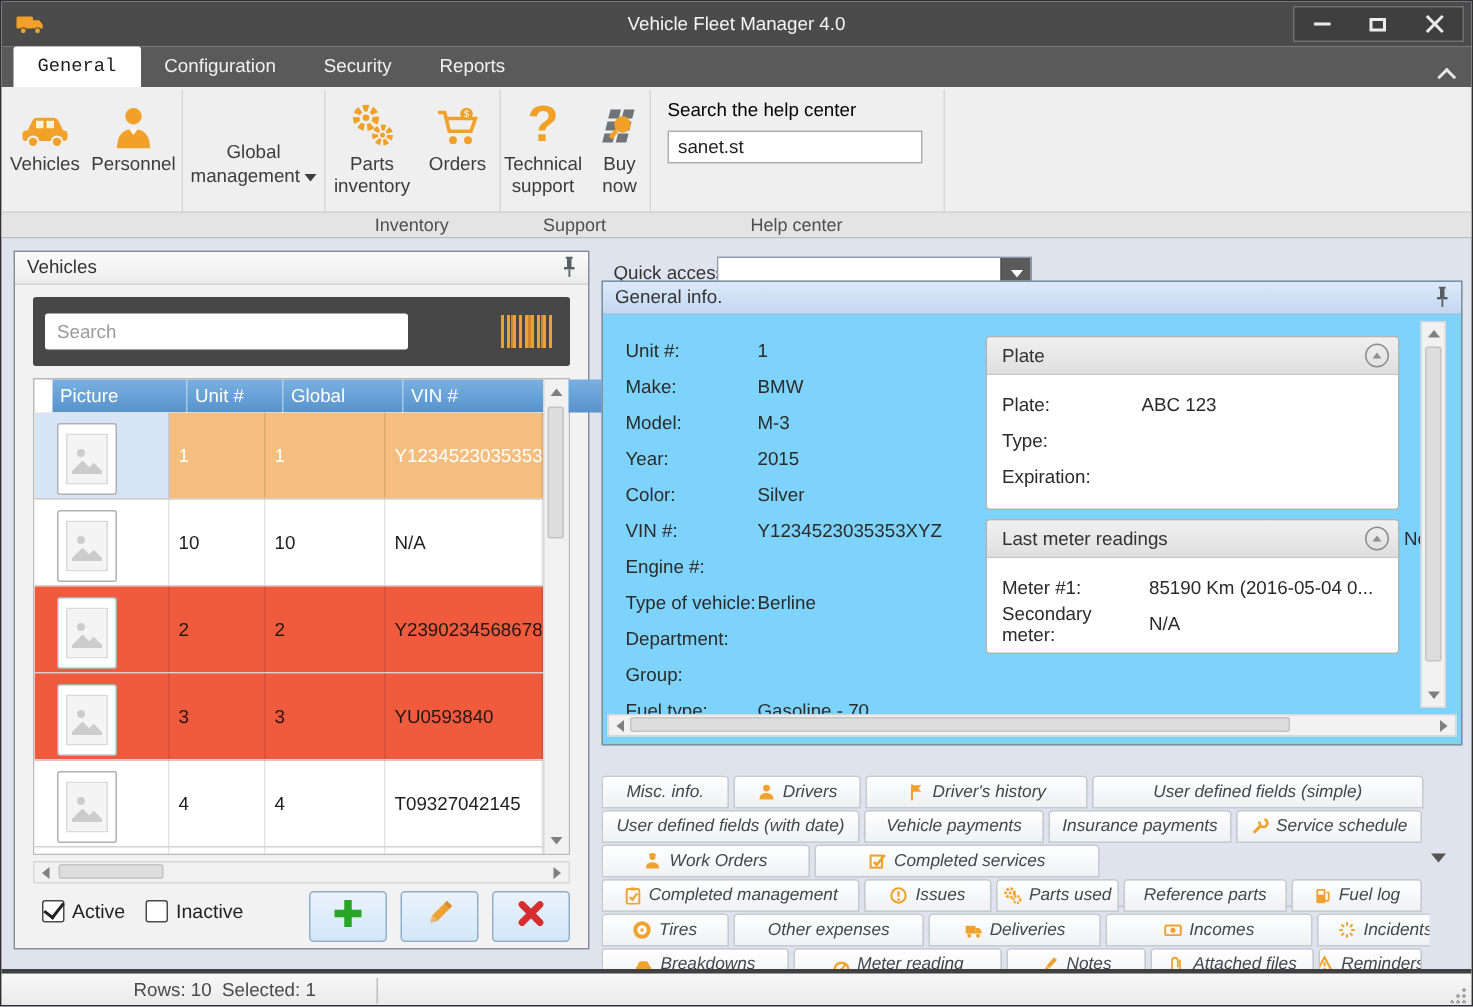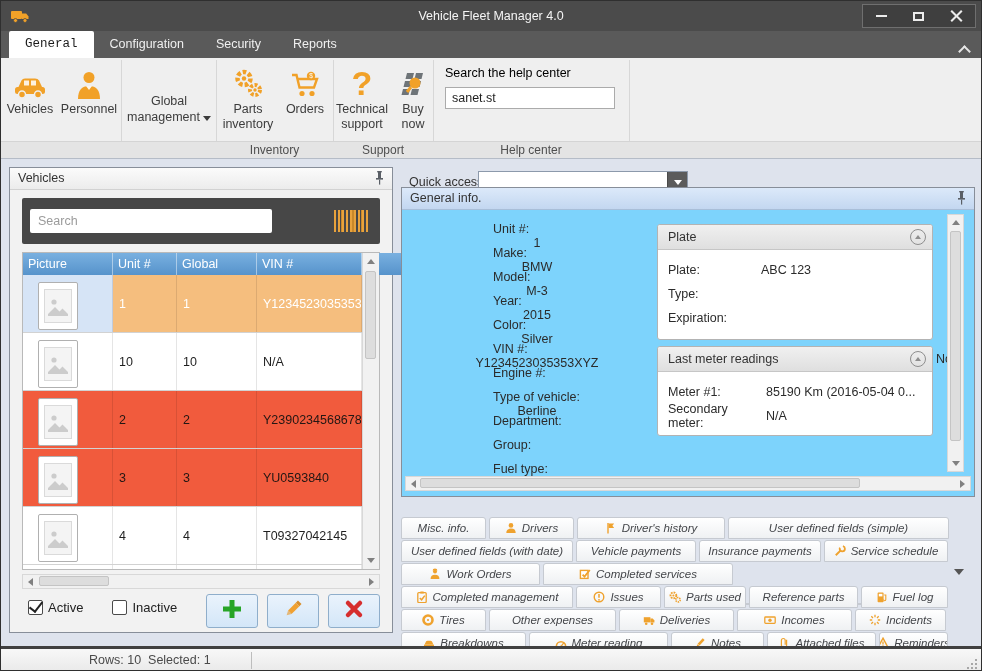--- a/index.html
+++ b/index.html
@@ -63,21 +63,21 @@
   .vsearch { position:absolute; left:8px; top:11px; width:242px; height:24px; border:none; border-radius:2px;
              font-family:"Liberation Sans",sans-serif; font-size:12.5px; padding:0 8px; color:#222; }
   .vsearch::placeholder { color:#9B9B9B; }
   .barcode { position:absolute; right:10px; top:12px; width:36px; height:22px;
      background:
        repeating-linear-gradient(90deg,#E8A23C 0 2px,transparent 2px 4px),
        repeating-linear-gradient(90deg,transparent 0 7px,#C9882A 7px 10px);
   }
   .vtable { position:absolute; left:12px; top:84px; width:358px; height:318px; background:#FFF;
             border:1px solid #B9B9B9; }
-  .vthead { position:absolute; left:0; top:0; width:397px; height:22px; display:flex;
+  .vthead { position:absolute; left:12px; top:0; width:397px; height:22px; display:flex;
             background:linear-gradient(#79B0E0,#5693CB); }
   .thc { border-right:1px solid rgba(255,255,255,0.45); color:#FFF; font-size:12.5px; line-height:22px; padding-left:5px; }
   .c0 { width:90px; } .c1 { width:64px; } .c2 { width:80px; } .c3 { width:105px; }
   .vtbody { position:absolute; left:0; top:22px; width:339px; height:294px; overflow:hidden; background:#FFF; }
   .vrow { display:flex; height:58px; border-bottom:1px solid #D2D2D2; }
   .cell { border-right:1px solid rgba(0,0,0,0.10); display:flex; align-items:center; padding-left:6px;
           font-size:12.5px; color:#1F1F1F; overflow:hidden; white-space:nowrap; }
   .cell.pic { padding-left:0; }
   .vrow.selected { background:#F5BE7E; }
   .vrow.selected .cell { color:#FFFFFF; }
@@ -87,21 +87,21 @@
   .picbtn { width:40px; height:48px; margin:4px 0 0 15px; background:#FFF; border:1px solid #B0B0B0;
             border-radius:2px; display:flex; align-items:center; justify-content:center; }
   .tvscroll { position:absolute; right:0; top:0; width:17px; height:316px; background:#F1F1F1; border-left:1px solid #D8D8D8; }
   .tri-up { width:0; height:0; border-left:4px solid transparent; border-right:4px solid transparent; border-bottom:5px solid #808080; }
   .tri-down { width:0; height:0; border-left:4px solid transparent; border-right:4px solid transparent; border-top:5px solid #808080; }
   .tri-left { width:0; height:0; border-top:4px solid transparent; border-bottom:4px solid transparent; border-right:5px solid #808080; }
   .tri-right { width:0; height:0; border-top:4px solid transparent; border-bottom:4px solid transparent; border-left:5px solid #808080; }
   .sarrow { position:absolute; display:flex; align-items:center; justify-content:center; width:15px; height:15px; }
   .thumb { position:absolute; background:#DDDDDD; border:1px solid #C4C4C4; border-radius:2px; }
   .vhscroll { position:absolute; left:12px; top:406px; width:358px; height:15px; background:#F1F1F1; border:1px solid #D8D8D8; }
-  .filterrow { position:absolute; left:18px; top:432px; display:flex; gap:29px; align-items:center; }
+  .filterrow { position:absolute; left:18px; top:432px; display:flex; gap:14px; align-items:center; }
   .cbwrap { display:flex; align-items:center; gap:5px; }
   .cb { width:15px; height:15px; border:1px solid #4A4A4A; background:#FFF; position:relative; border-radius:2px; }
   .cb.checked::after { content:""; position:absolute; left:3px; top:-2px; width:6px; height:11px;
       border:solid #222; border-width:0 2px 2px 0; transform:rotate(38deg); }
   .cbl { font-size:13px; color:#222; }
   .actbtns { position:absolute; right:12px; top:426px; display:flex; gap:9px; }
   .abtn { width:52px; height:34px; border:1px solid #8FAECB; border-radius:3px;
           background:linear-gradient(#EAF3FC,#D3E6F8); display:flex; align-items:center; justify-content:center; }
 
   
@@ -110,21 +110,21 @@
              border:1px solid #8C99AB; display:flex; }
   .qainput { flex:1; border:none; font-family:"Liberation Sans",sans-serif; font-size:12px; padding:0 5px; }
   .qabtn { width:20px; background:#5B5B5B; border-left:1px solid #4A4A4A; display:flex; align-items:center; justify-content:center; }
   .qabtn .t { width:0; height:0; border-left:4px solid transparent; border-right:4px solid transparent; border-top:5px solid #FFF; }
 
   .gipanel { position:absolute; left:400px; top:28px; width:574px; height:310px; background:#7dd3fc;
              border:1px solid #878E99; }
   .gihead { position:relative; height:22px; background:linear-gradient(#DCE9FA,#C3D7F0);
             border-bottom:1px solid #A9BED8; font-size:12.5px; color:#333; line-height:21px; padding-left:8px; }
   .gifields { position:absolute; left:15px; top:34px; width:240px; }
-  .gif { display:flex; height:24px; align-items:center; font-size:12.5px; color:#2B2B2B;flex-direction:column; }
+  .gif { display:flex; height:24px; align-items:center; font-size:12.5px; color:#2B2B2B; }
   .gif .l { width:88px; flex:none; }
   .subpanel { position:absolute; width:276px; background:#FFF; border:1px solid #B3B3B3; border-radius:3px; overflow:hidden; }
   .subhead { position:relative; height:25px; background:linear-gradient(#F0F0F0,#DFDFDF); border-bottom:1px solid #C6C6C6;
              font-size:12.5px; color:#333; line-height:24px; padding-left:10px; }
   .circ { position:absolute; right:6px; top:4px; width:16px; height:16px; border:1.5px solid #8E8E8E;
           border-radius:50%; display:flex; align-items:center; justify-content:center; }
   .circ .t { width:0; height:0; border-left:3.5px solid transparent; border-right:3.5px solid transparent; border-bottom:4.5px solid #8E8E8E; }
   .spfields { padding:8px 0 0 10px; }
   .spf { display:flex; height:24px; align-items:center; font-size:12.5px; color:#2B2B2B; }
   .plate-p .spf .l { width:93px; flex:none; }
@@ -730,21 +730,21 @@
             <span class="dticon">
               <svg width="12" height="12" viewBox="0 0 12 12">
                 <rect x="0.8" y="3.2" width="6.6" height="5.2" fill="#EFA22E"></rect>
                 <path d="M7.4 4.6 h2.4 l1.6 2 v1.8 H7.4 Z" fill="#EFA22E"></path>
                 <circle cx="3.2" cy="9.8" r="1.3" fill="#EFA22E"></circle>
                 <circle cx="9" cy="9.8" r="1.3" fill="#EFA22E"></circle>
               </svg>
             </span>
             <span class="dtl">Deliveries</span>
           </div>
-          <div class="dtab" style="width: 115px;">
+          <div class="dtab" style="width: 138px;">
             <span class="dticon">
               <svg width="12" height="12" viewBox="0 0 12 12">
                 <rect x="0.8" y="3" width="10.4" height="6.4" rx="0.8" fill="none" stroke="#EFA22E" stroke-width="1.3"></rect>
                 <circle cx="6" cy="6.2" r="1.7" fill="#EFA22E"></circle>
               </svg>
             </span>
             <span class="dtl">Incomes</span>
           </div>
           <div class="dtab" style="width: 91px;">
             <span class="dticon">

